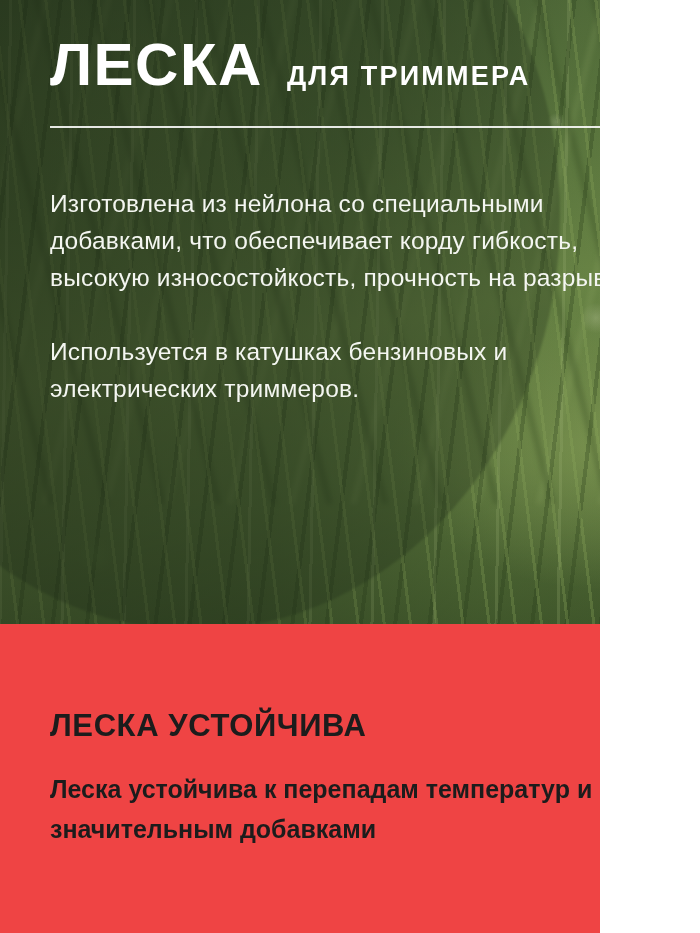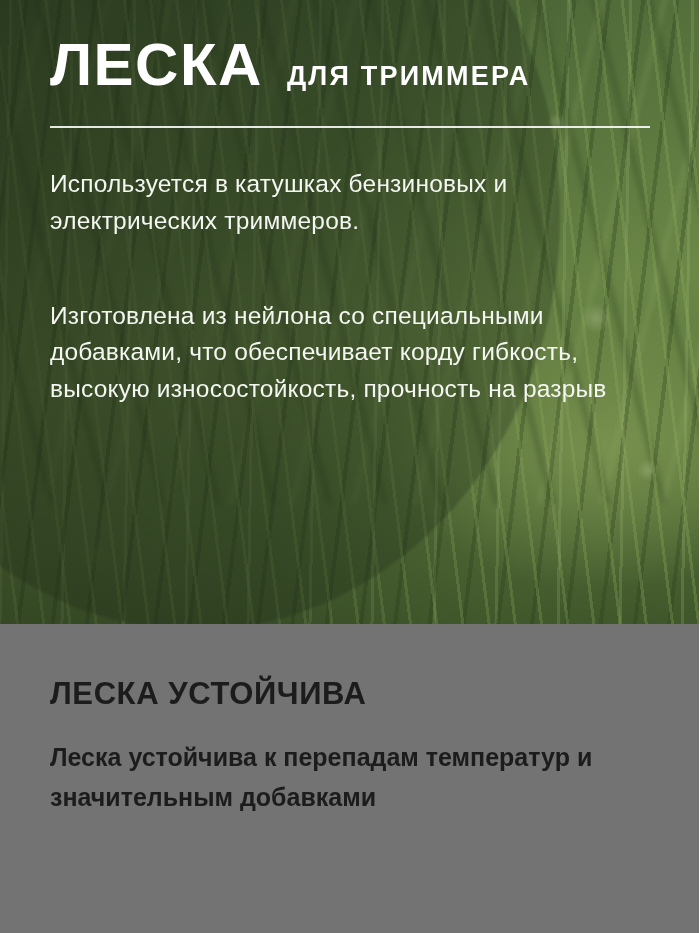--- a/index.html
+++ b/index.html
@@ -5,21 +5,21 @@
   html, body {
     margin: 0;
     padding: 0;
     background: #ffffff;
   }
   body {
     font-family: "Liberation Sans", sans-serif;
   }
   .page {
     position: relative;
-    width: 699px;
+    width: 600px;
     height: 933px;
     overflow: hidden;
     background: #ffffff;
   }
 
   
   .hero {
     position: relative;
     width: 700px;
     height: 624px;
@@ -116,23 +116,23 @@
     max-width: 600px;
   }
   .hero-para.p1 { margin-top: 38px; }
   .hero-para.p2 { margin-top: 58px; }
 
   
   .lower {
     position: relative;
     width: 700px;
     height: 309px;
-    background: #737373;
+    background: #ef4444;
     box-sizing: border-box;
-    padding: 26px 50px 0 50px;
+    padding: 58px 50px 0 50px;
   }
   .lower-heading {
     color: #1c1c1c;
     font-size: 31px;
     font-weight: bold;
     letter-spacing: 0.6px;
   }
   .lower-para {
     margin-top: 18px;
     color: #1c1c1c;
@@ -154,22 +154,22 @@
     <div class="hero-bokeh"></div>
     <div class="hero-circle"></div>
     <div class="hero-shade"></div>
 
     <div class="hero-content">
       <div class="title-row">
         <div class="title-main">ЛЕСКА</div>
         <div class="title-sub">ДЛЯ ТРИММЕРА</div>
       </div>
       <div class="rule"></div>
+      <p class="hero-para p2">Изготовлена из нейлона со специальными добавками, что обеспечивает корду гибкость, высокую износостойкость, прочность на разрыв</p>
       <p class="hero-para p1">Используется в катушках бензиновых и электрических триммеров.</p>
-      <p class="hero-para p2">Изготовлена из нейлона со специальными добавками, что обеспечивает корду гибкость, высокую износостойкость, прочность на разрыв</p>
     </div>
   </section>
 
   <section class="lower">
     <h2 class="lower-heading">ЛЕСКА УСТОЙЧИВА</h2>
     <p class="lower-para">Леска устойчива к  перепадам температур и значительным добавками</p>
   </section>
 
 </div>
 

